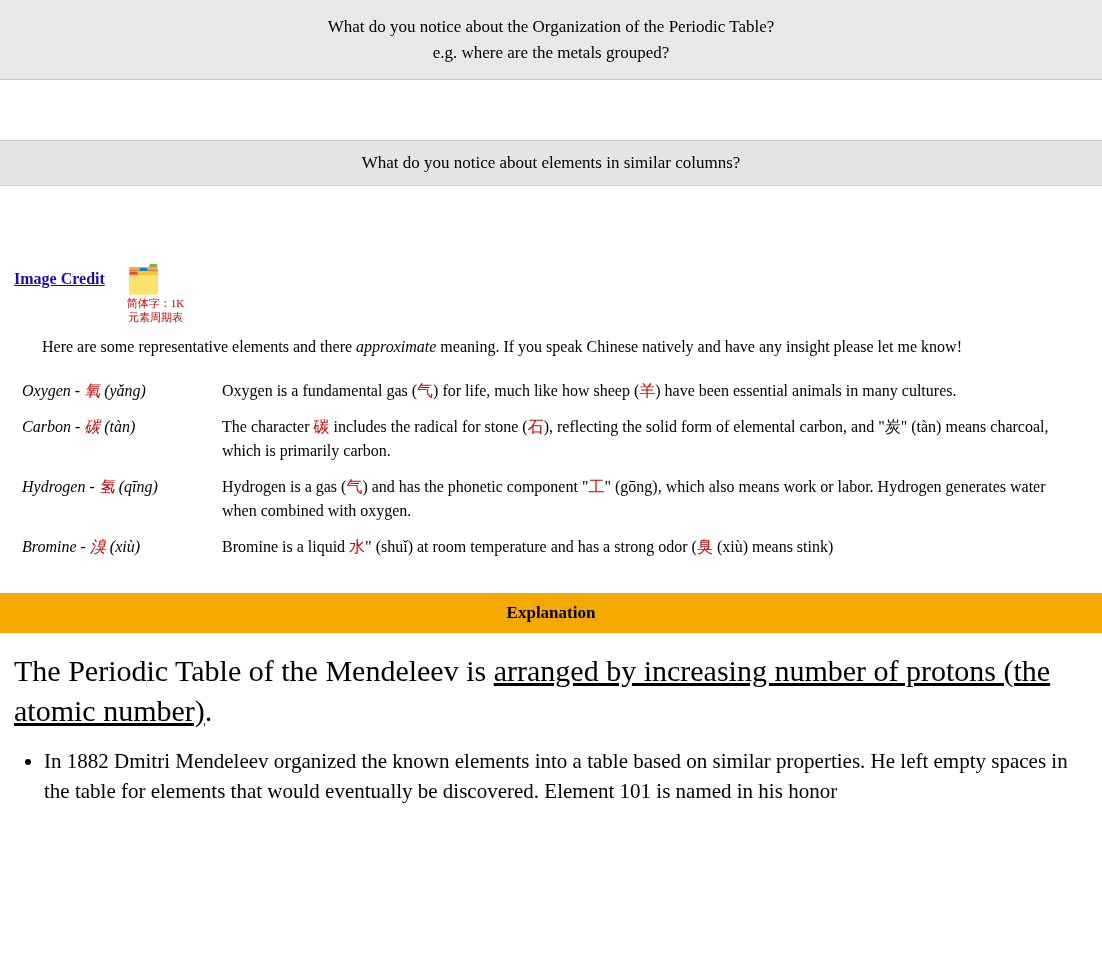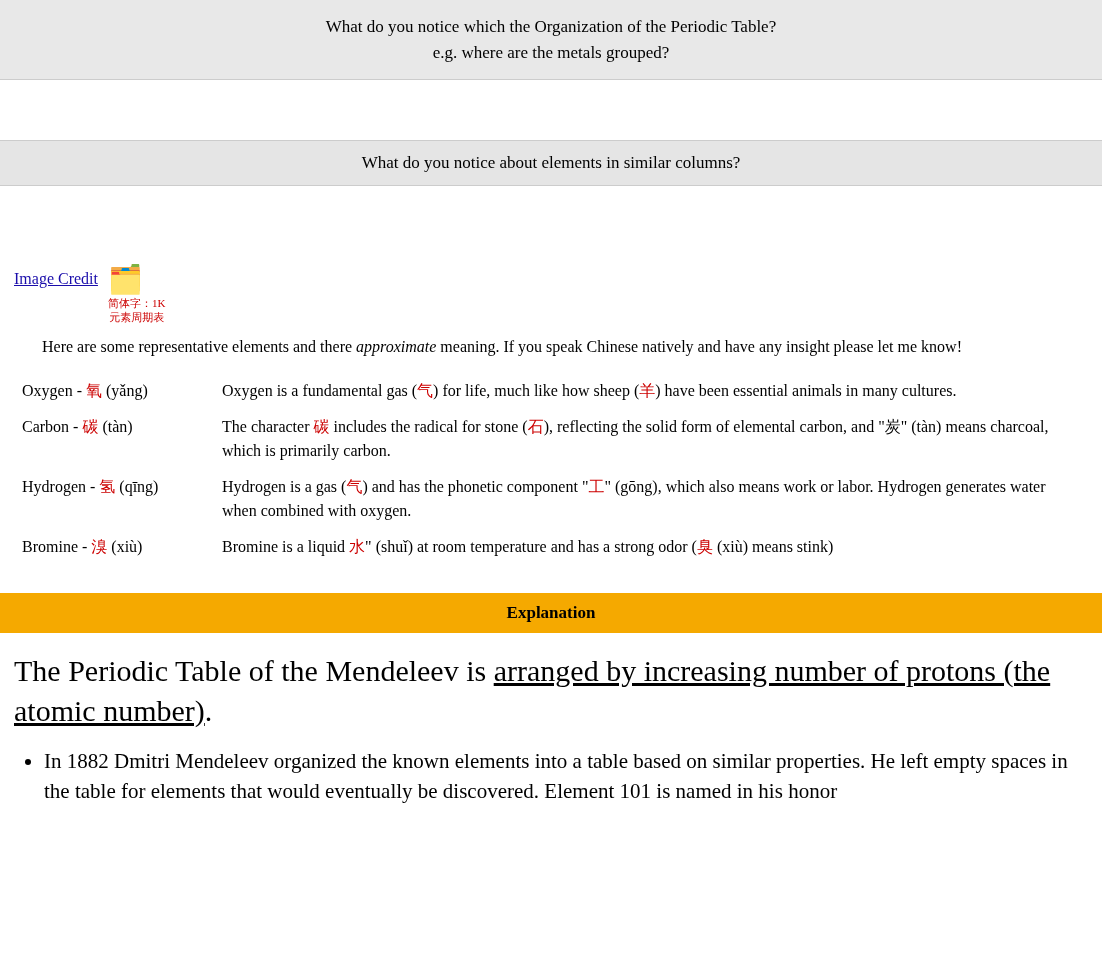--- a/index.html
+++ b/index.html
@@ -52,22 +52,23 @@
       display: flex;
       align-items: flex-start;
       margin-bottom: 10px;
     }
 
     .image-credit-link {
       color: #1a0dab;
       text-decoration: underline;
       font-size: 16px;
       cursor: pointer;
-      margin-right: 10px;
+      margin-right: 22px;
       margin-top: 4px;
+      font-weight: bold;
     }
 
     .periodic-table-icon {
       display: inline-block;
       font-size: 28px;
       line-height: 1;
     }
 
     .icon-label {
       font-size: 11px;
@@ -97,20 +98,21 @@
     .elements-table td {
       vertical-align: top;
       padding: 6px 8px;
       font-size: 16px;
       line-height: 1.5;
     }
 
     .element-name-col {
       width: 200px;
       white-space: nowrap;
+      font-style: italic;
     }
 
     .element-name-col .chinese {
       color: #cc0000;
     }
 
     .description-col {
       width: auto;
     }
 
@@ -157,21 +159,21 @@
     .bullet-list li {
       font-size: 21px;
       line-height: 1.45;
       margin-bottom: 22px;
     }
   </style>
 </head>
 <body>
 
 <div class="header-banner">
-  <p>What do you notice which the Organization of the Periodic Table?</p>
+  <p>What do you notice about the Organization of the Periodic Table?</p>
   <p>e.g. where are the metals grouped?</p>
 </div>
 
 <div class="spacer-large"></div>
 
 <div class="question-banner">
   <p>What do you notice about elements in similar columns?</p>
 </div>
 
 <div class="spacer-large"></div>

